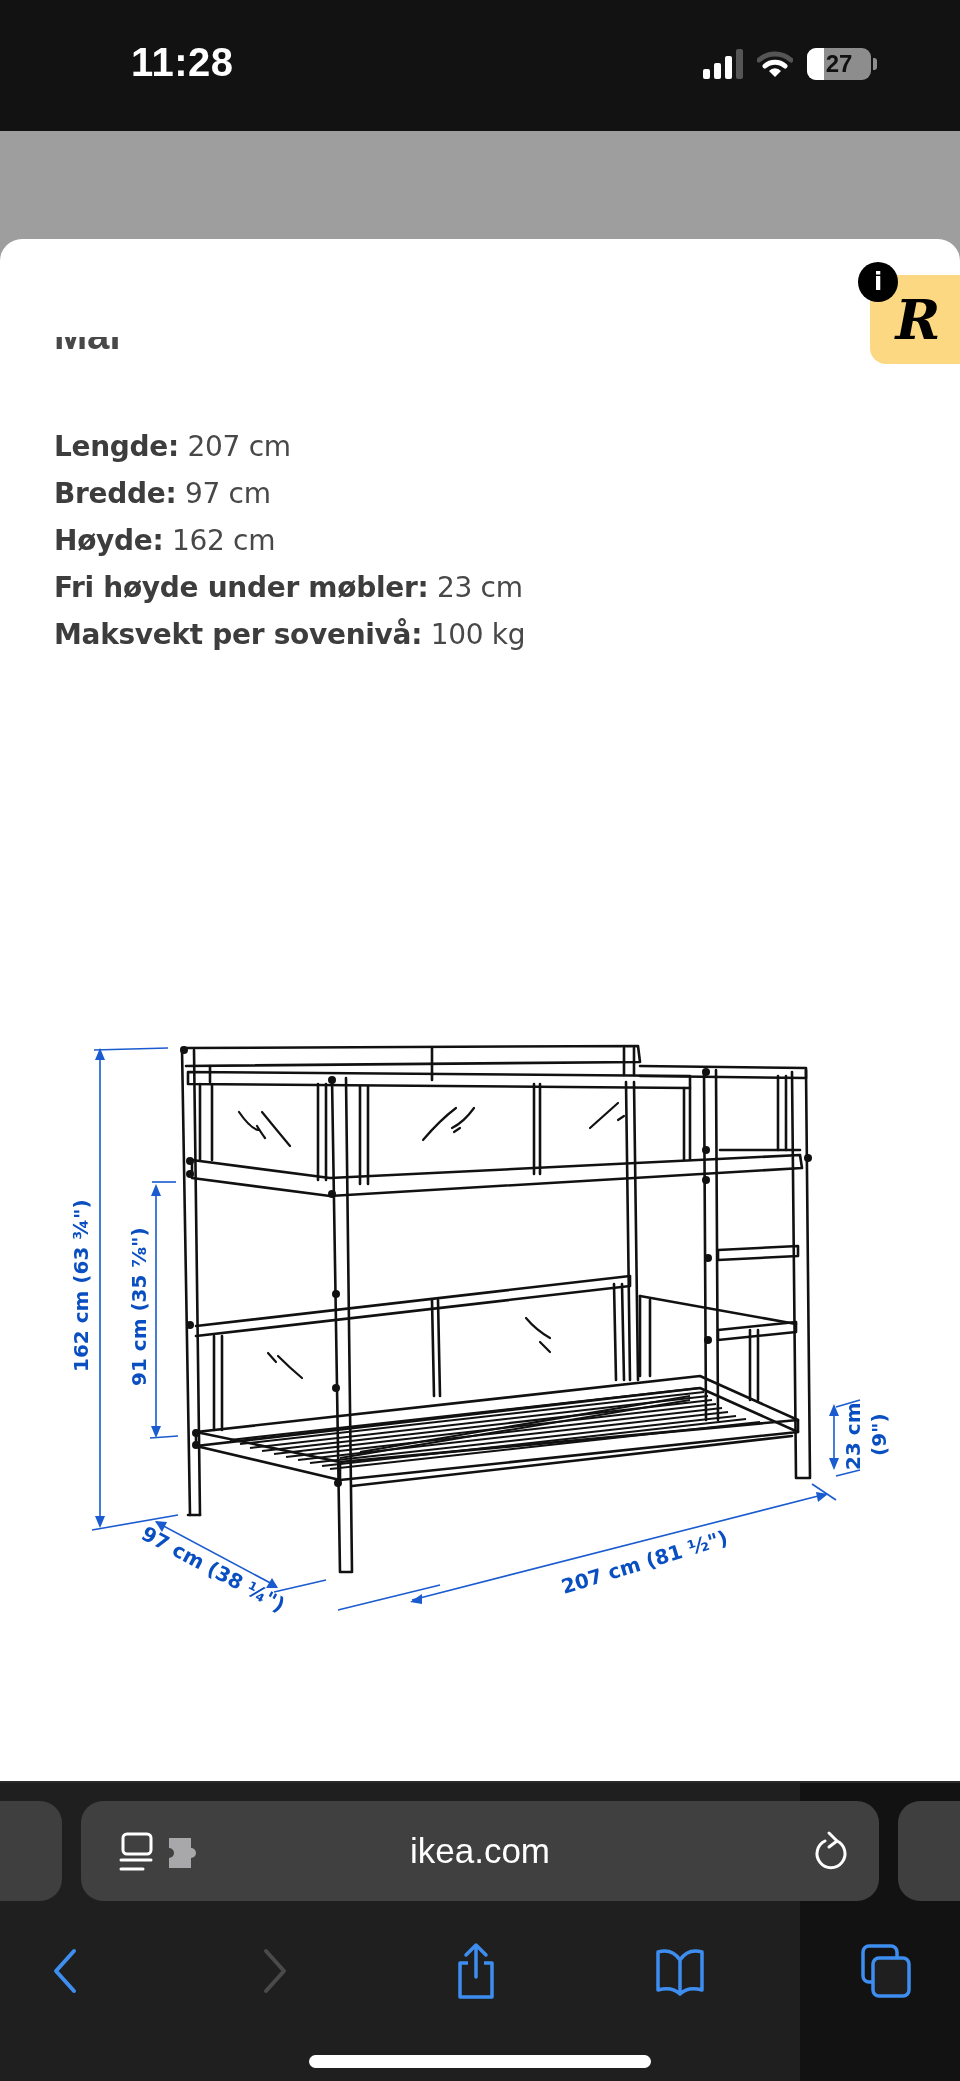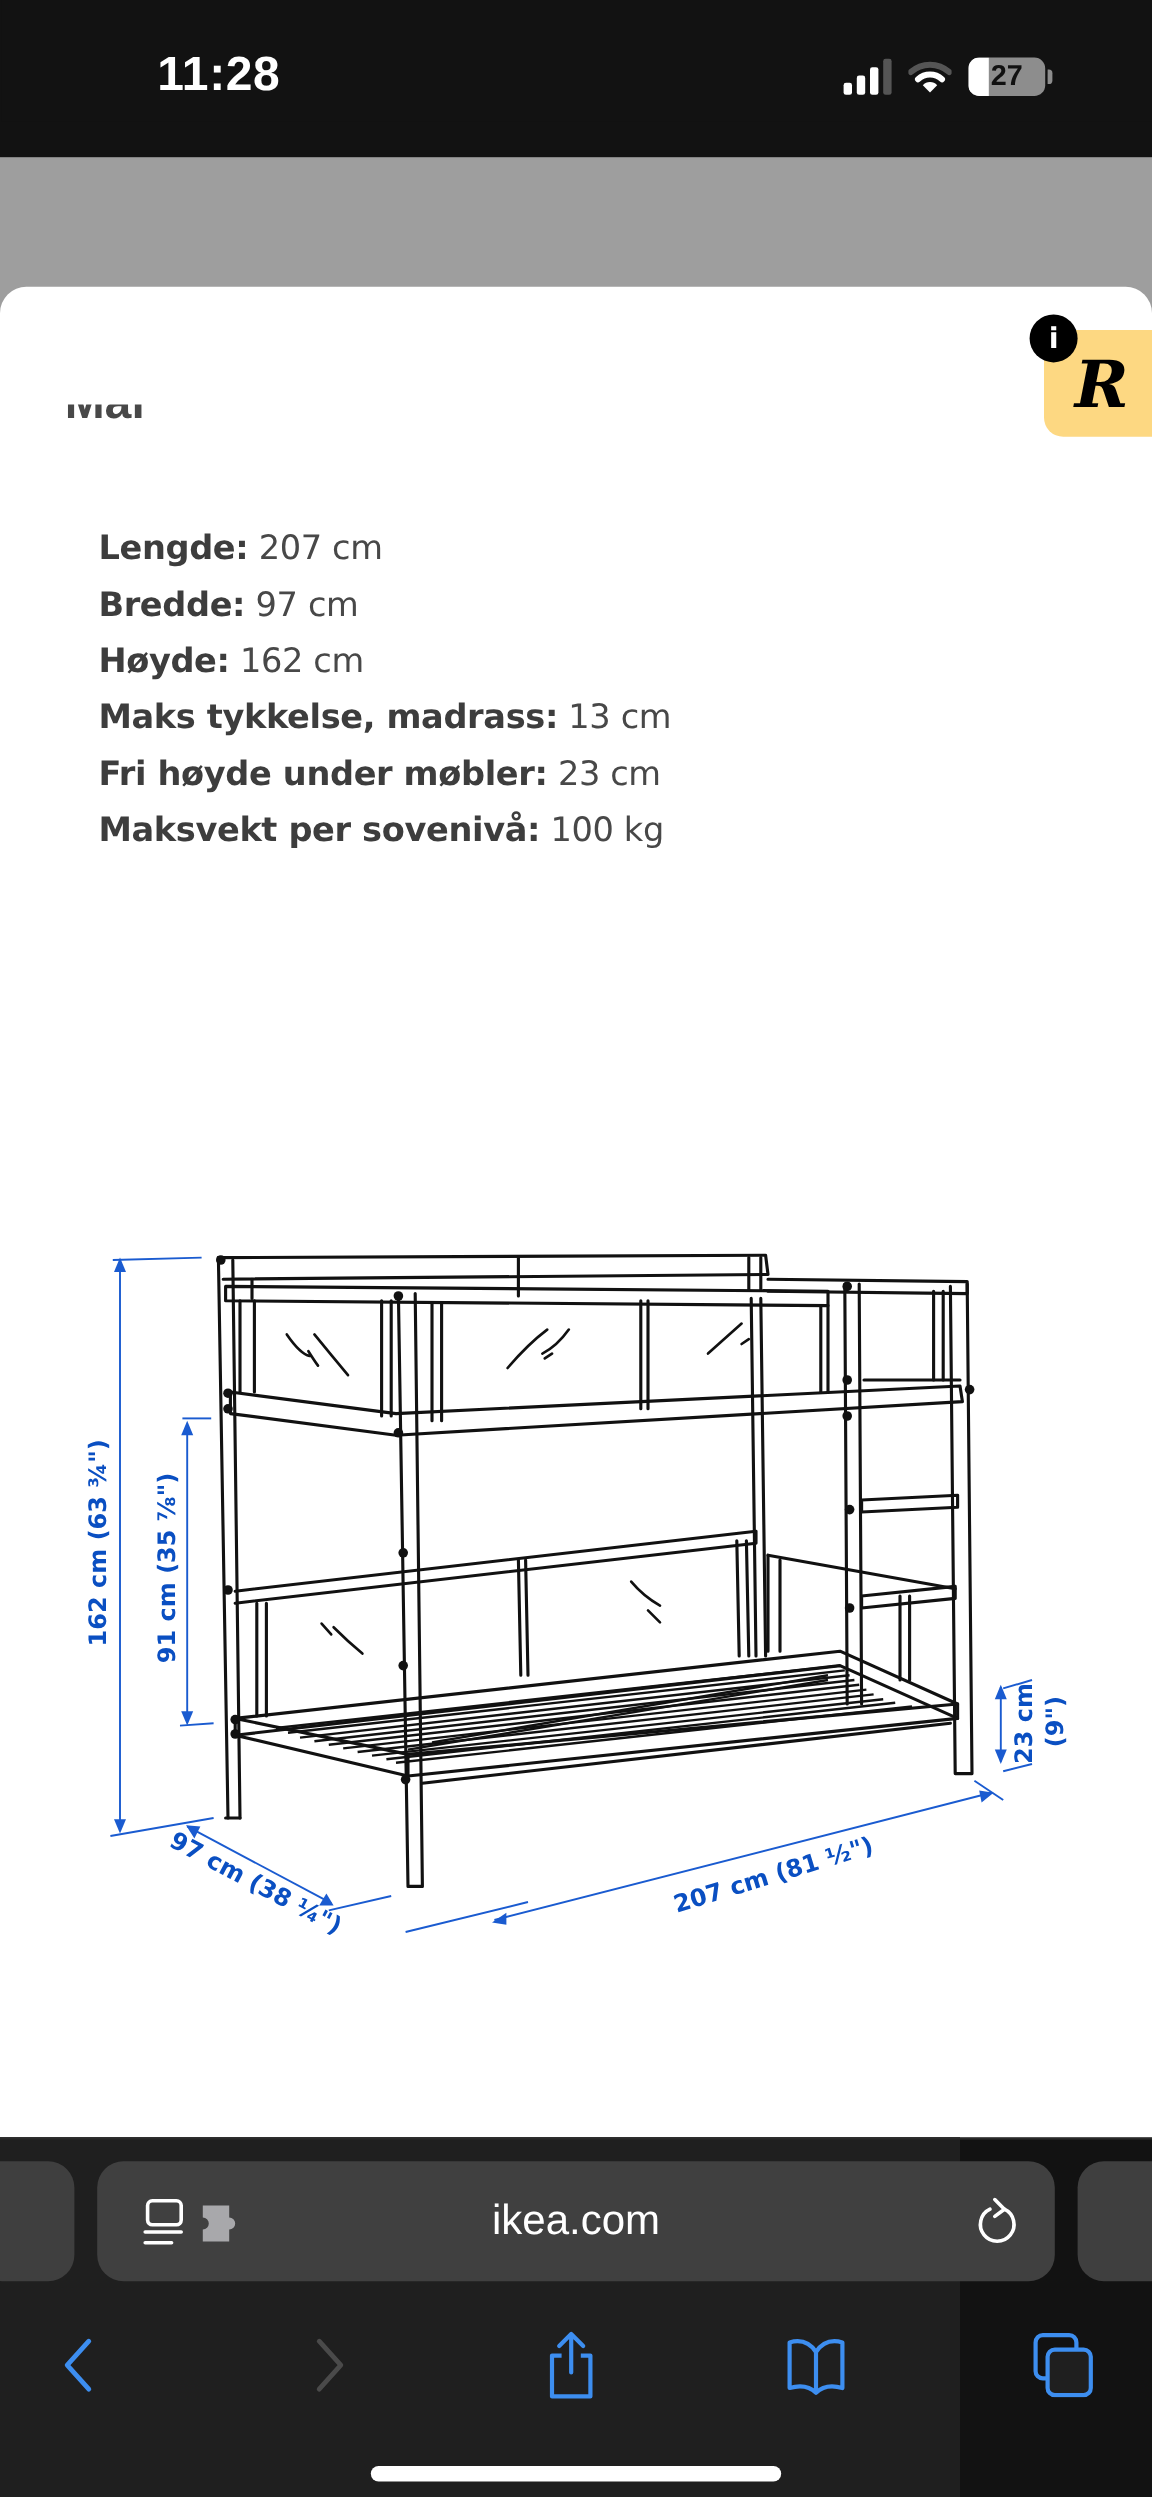--- a/index.html
+++ b/index.html
@@ -18,21 +18,21 @@
     .battery-nub { width: 4px; height: 12px; background: #8d8d8d; border-radius: 0 3px 3px 0; margin-left: -12px; }
 
     
     .backdrop { position: absolute; left: 0; top: 131px; width: 960px; height: 1650px; background: #9e9e9e; }
 
     
     .sheet { position: absolute; left: 0; top: 239px; width: 960px; height: 1543px; background: #fff; border-radius: 22px 22px 0 0; overflow: hidden; }
     .section-title-clipped { position: absolute; left: 54px; top: 98px; height: 18px; overflow: hidden; }
     .section-title-clipped span { display: block; margin-top: -24px; font-family: "Liberation Sans", sans-serif; font-weight: 700; font-size: 40px; color: #484848; }
 
-    .spec-list { position: absolute; left: 54px; top: 194px; margin-left: 28px; }
+    .spec-list { position: absolute; left: 54px; top: 184px; }
     .spec-row { font-family: "DejaVu Sans", sans-serif; font-size: 28px; color: #484848; height: 47px; line-height: 47px; white-space: nowrap; letter-spacing: -0.3px; }
     .spec-row b { font-weight: 700; color: #3d3d3d; }
 
     .diagram { position: absolute; left: 60px; top: 780px; width: 860px; height: 900px; }
     .dim-label { font-family: "DejaVu Sans", sans-serif; font-weight: 700; font-size: 20px; fill: #0a4fc2; }
 
     
     .badge { position: absolute; left: 870px; top: 275px; width: 90px; height: 89px; background: #fdd882; border-radius: 16px 0 0 16px; display: flex; align-items: center; justify-content: center; }
     .badge-r { font-family: "DejaVu Serif", serif; font-style: italic; font-weight: 700; font-size: 54px; color: #000; margin-left: 6px; }
     .info-dot { position: absolute; left: 858px; top: 262px; width: 40px; height: 40px; border-radius: 50%; background: #000; color: #fff; display: flex; align-items: center; justify-content: center; font-family: "DejaVu Sans", sans-serif; font-weight: 700; font-size: 24px; }
@@ -81,21 +81,20 @@
 
 <div class="sheet">
   <div class="section-title-clipped">
     <span>Mål</span>
   </div>
 
   <div class="spec-list">
     <div class="spec-row"><b>Lengde:</b> <span>207 cm</span></div>
     <div class="spec-row"><b>Bredde:</b> <span>97 cm</span></div>
     <div class="spec-row"><b>Høyde:</b> <span>162 cm</span></div>
-    <div class="spec-row"><b>Maks tykkelse, madrass:</b> <span>13 cm</span></div>
     <div class="spec-row"><b>Fri høyde under møbler:</b> <span>23 cm</span></div>
     <div class="spec-row"><b>Maksvekt per sovenivå:</b> <span>100 kg</span></div>
   </div>
 </div>
 
 <svg class="diagram" style="left:0;top:1020px;width:960px;height:660px;position:absolute" viewBox="0 1020 960 660">
   <g stroke="#111" stroke-width="2.6" fill="none" stroke-linecap="round" stroke-linejoin="round">
 
     <path d="M182 1048 L638 1046 L640 1062 L186 1066"></path>
     <path d="M210 1066 L210 1082 M432 1048 L432 1080 M624 1048 L624 1075 M634 1048 L634 1075"></path>

